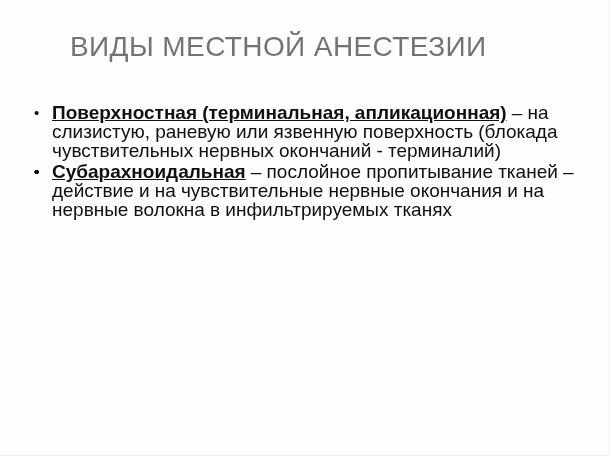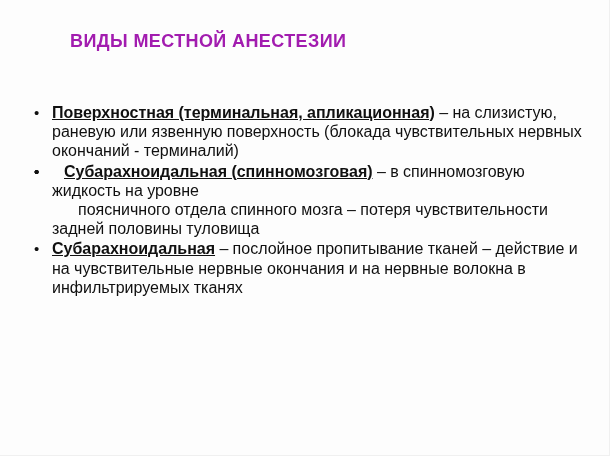--- a/index.html
+++ b/index.html
@@ -26,25 +26,25 @@
     border-bottom: 1px solid #f0f0f0;
     box-sizing: border-box;
   }
 
   
   #slide-title {
     position: absolute;
     left: 70px;
     top: 31px;
     width: 480px;
-    font-size: 18px;
-    font-weight: bold;
+    font-size: 28px;
+    font-weight: normal;
     letter-spacing: 0.4px;
     line-height: 1.12;
-    color: #a21caf;
+    color: #737373;
     white-space: nowrap;
   }
 
   
   #bullet-list {
     position: absolute;
     left: 0;
     top: 103px;
     width: 610px;
   }
@@ -60,21 +60,21 @@
     position: absolute;
     left: 34px;
     top: 0;
     font-size: 15px;
     line-height: 19.2px;
     color: #101010;
     user-select: none;
   }
 
   .bullet-text {
-    font-size: 16px;
+    font-size: 19px;
     line-height: 19.2px;
     color: #101010;
     text-align: left;
     word-spacing: -0.1px;
   }
 
   .bullet-text .term {
     font-weight: bold;
     text-decoration: underline;
     text-underline-offset: 1px;
@@ -111,23 +111,20 @@
     <div class="bullet-item">
       <span class="bullet-marker">•</span>
     </div>
 
     <div class="bullet-item">
       <span class="bullet-marker">•</span>
     </div>
 
     <div class="bullet-item">
       <span class="bullet-marker">•</span>
-      <div class="bullet-text">
-        <span class="indent-lead"></span><span class="term">Субарахноидальная (спинномозговая)</span><span> – в спинномозговую жидкость на уровне</span><span class="subline">поясничного отдела спинного мозга – потеря чувствительности задней половины туловища</span>
-      </div>
     </div>
 
     <div class="bullet-item">
       <span class="bullet-marker">•</span>
       <div class="bullet-text">
         <span class="term">Субарахноидальная</span><span> – послойное пропитывание тканей – действие и на чувствительные нервные окончания и на нервные волокна в инфильтрируемых тканях</span>
       </div>
     </div>
 
   </div>

